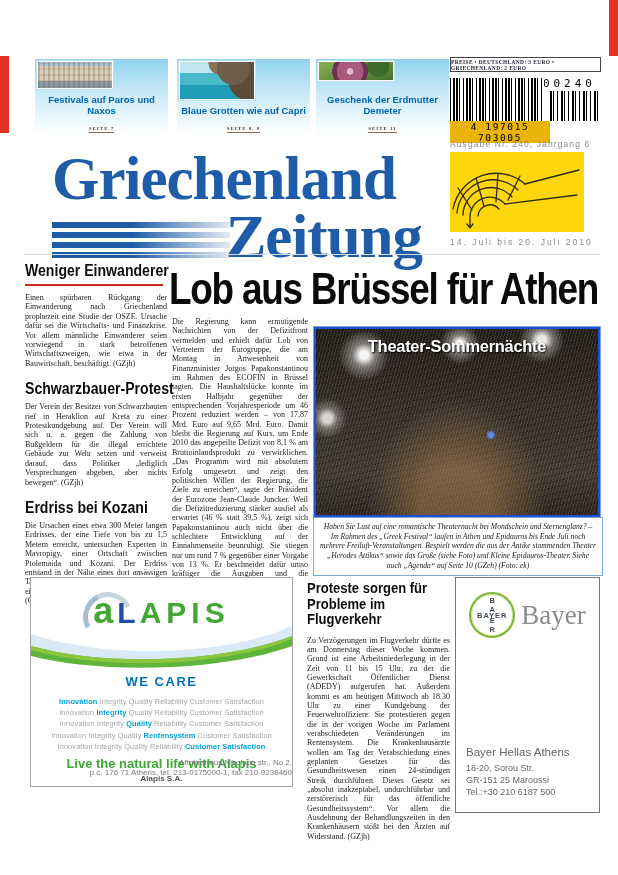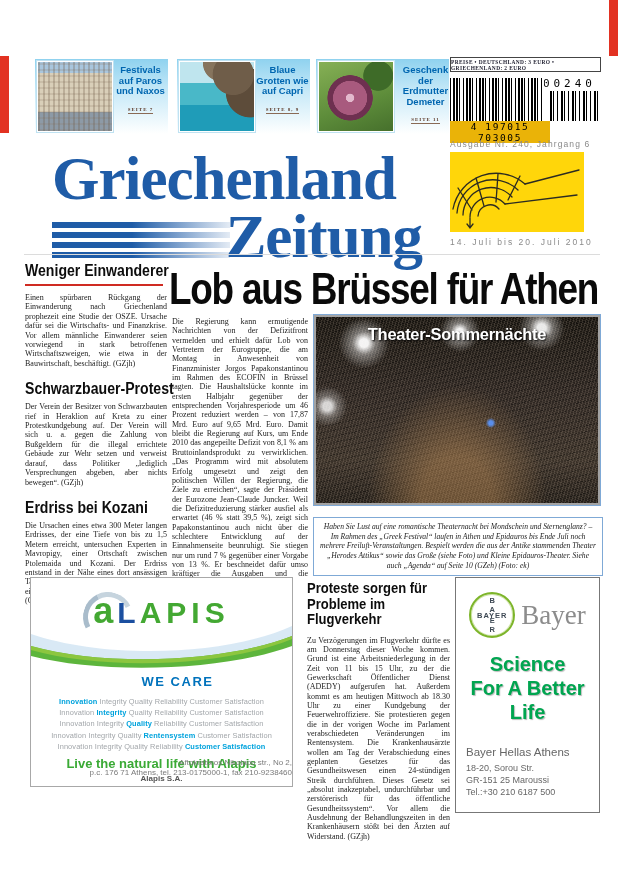--- a/index.html
+++ b/index.html
@@ -11,21 +11,21 @@
   .abs{position:absolute;}
 
   
   .crop-mark{position:absolute;background:#e23222;}
   .crop-left{left:0;top:56px;width:9px;height:77px;}
   .crop-right{right:0;top:0;width:9px;height:56px;}
 
   
   .teaser{position:absolute;top:59px;width:133px;height:75px;
     background:linear-gradient(180deg,#8fd2ef 0%,#c9eaf8 45%,#ffffff 100%);
-    display:flex;}
+    display:flex;flex-direction:column;}
   .teaser-photo{width:74px;height:69px;margin:2px 0 0 2px;border:1px solid #fff;box-shadow:0 0 0 1px #bfe2f2;}
   .photo-paros{background:
     repeating-linear-gradient(90deg,rgba(110,90,70,.28) 0 2px,transparent 2px 5px),
     repeating-linear-gradient(0deg,rgba(140,120,100,.2) 0 2px,transparent 2px 6px),
     linear-gradient(180deg,#a9c6dd 0 16%,#d9cfb9 16% 72%,#8d9aa6 72% 100%);}
   .photo-grotto{background:
     radial-gradient(circle at 72% 18%,#6f5d49 0 26%,transparent 27%),
     radial-gradient(circle at 95% 45%,#5d4c3a 0 30%,transparent 31%),
     radial-gradient(circle at 55% 2%,#86745d 0 22%,transparent 23%),
     linear-gradient(180deg,#bfe5ee 0 30%,#49b8c8 30% 62%,#1f9cb8 62% 100%);}
@@ -68,21 +68,21 @@
   .red-rule{width:138px;height:2px;background:#cf2b22;margin:2px 0 7px 0;}
   .body-txt{font-size:8px;line-height:9.4px;text-align:justify;color:#1c1c1c;margin:0 0 12px 0;}
 
   
   .lead-head{left:169px;top:263px;width:525px;font-family:"Liberation Sans",sans-serif;font-weight:bold;
     font-size:45px;letter-spacing:-1.5px;color:#0a0a0a;white-space:nowrap;
     transform:scaleX(.82);transform-origin:left;}
   .lead-body{left:172px;top:317px;width:136px;font-size:8px;line-height:9.35px;text-align:justify;color:#1c1c1c;}
 
   
-  .photo-frame{left:313px;top:314px;width:282px;height:186px;border:1px solid #7fa9d6;background:#a3a3a3;padding:2px;}
+  .photo-frame{left:313px;top:326px;width:282px;height:186px;border:1px solid #7fa9d6;background:#1d4ed8;padding:2px;}
   .stage-photo{width:100%;height:100%;position:relative;
     background:
       radial-gradient(circle at 17% 14%,rgba(255,255,255,.95) 0 1.5%,rgba(255,255,255,.4) 4%,transparent 9%),
       radial-gradient(circle at 51% 8%,rgba(255,255,255,.95) 0 1.5%,rgba(255,255,255,.4) 4%,transparent 9%),
       radial-gradient(circle at 80% 6%,rgba(255,255,255,.9) 0 1.5%,rgba(255,255,255,.35) 4%,transparent 8%),
       radial-gradient(circle at 4% 48%,rgba(255,255,255,.8) 0 1.5%,rgba(255,255,255,.3) 3.5%,transparent 7%),
       radial-gradient(circle at 62% 57%,rgba(90,150,255,.9) 0 1%,transparent 2.5%),
       radial-gradient(ellipse at 50% 100%,rgba(190,140,85,.45) 0 18%,transparent 45%),
       repeating-linear-gradient(105deg,rgba(215,195,175,.14) 0 1px,transparent 1px 3px),
       repeating-linear-gradient(23deg,rgba(170,150,130,.12) 0 1px,transparent 1px 2px),
@@ -97,21 +97,21 @@
   
   .alapis{left:30px;top:577px;width:261px;height:208px;border:1px solid #a8a8a8;background:#fff;}
   .al-logo{position:absolute;left:0;top:12px;width:100%;text-align:center;
     font-family:"Liberation Sans",sans-serif;font-weight:bold;letter-spacing:4px;}
   .al-a{color:#43a832;font-size:36px;}
   .al-l{color:#1b4fa0;font-size:30px;}
   .al-rest{color:#43a832;font-size:30px;letter-spacing:5px;}
   .al-crescent{position:absolute;left:52px;top:14px;width:40px;height:40px;border-radius:50%;
     border:5px solid transparent;border-left-color:#a9bccb;border-top-color:#c6d4de;transform:rotate(18deg);}
   .al-swoosh{position:absolute;left:0;top:46px;width:100%;height:44px;}
-  .al-wecare{position:absolute;left:16px;top:96px;width:100%;text-align:center;
+  .al-wecare{position:absolute;left:0;top:96px;width:100%;text-align:center;
     font-family:"Liberation Sans",sans-serif;font-weight:bold;font-size:13px;letter-spacing:1.5px;color:#0072bc;}
   .al-lines{position:absolute;left:0;top:118px;width:100%;text-align:center;
     font-family:"Liberation Sans",sans-serif;font-size:7.4px;line-height:11.2px;color:#a2a6aa;letter-spacing:.1px;}
   .al-hl{font-weight:bold;color:#00a3dd;}
   .al-slogan{position:absolute;left:0;top:178px;width:100%;text-align:center;
     font-family:"Liberation Sans",sans-serif;font-weight:bold;font-size:13px;color:#3aaa35;}
   .al-company{position:absolute;left:0;top:196px;width:100%;text-align:center;
     font-family:"Liberation Sans",sans-serif;font-weight:bold;font-size:8px;color:#555;}
   .al-addr{position:absolute;left:0;width:100%;text-align:right;
     font-family:"Liberation Sans",sans-serif;font-size:8px;color:#7a7a7a;}
@@ -256,24 +256,19 @@
 
 <div class="abs bayer">
   <div class="bayer-logo-row">
     <div class="bayer-cross">
       <span class="bc-vt">BA</span>
       <span class="bc-h">BAYER</span>
       <span class="bc-vb">ER</span>
     </div>
     <span class="bayer-word">Bayer</span>
   </div>
-  <div class="bayer-slogan">
-    <div>Science</div>
-    <div>For A Better</div>
-    <div>Life</div>
-  </div>
   <div class="bayer-company">Bayer Hellas Athens</div>
   <div class="bayer-addr" style="top:184px;">
     <div>18-20, Sorou Str.</div>
     <div>GR-151 25  Maroussi</div>
     <div>Tel.:+30 210 6187 500</div>
   </div>
 </div>
 
 </body></html>

